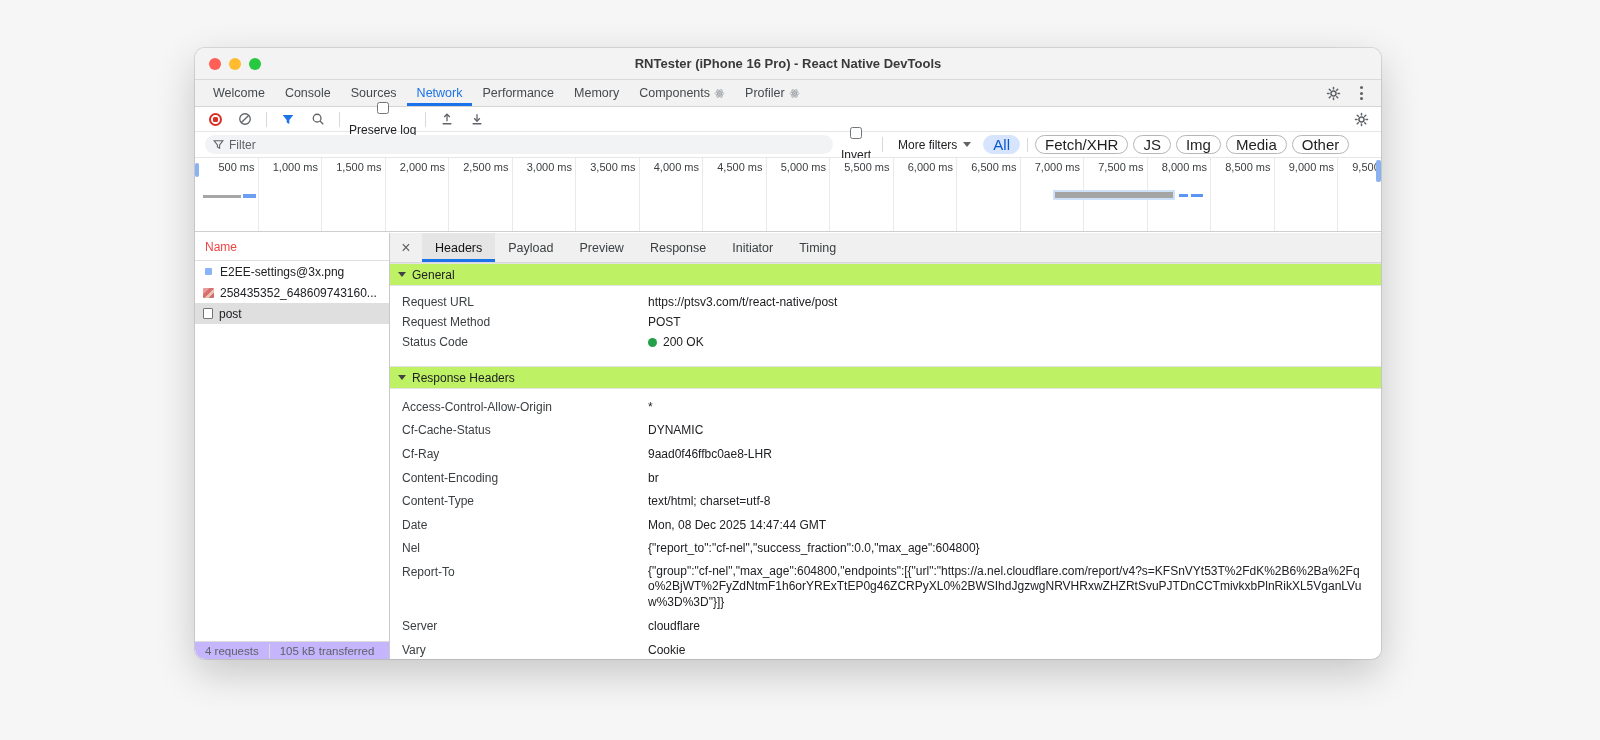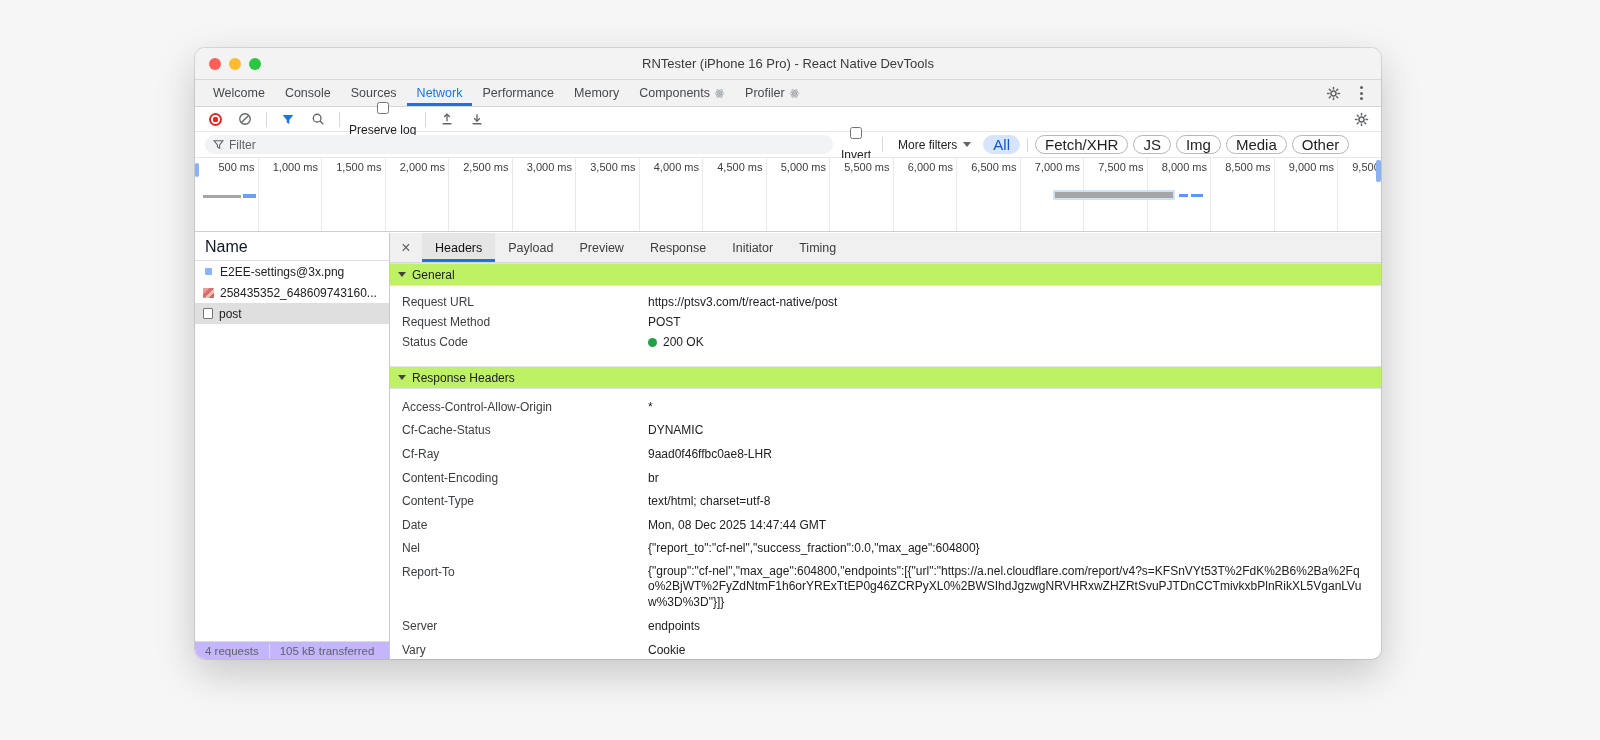--- a/index.html
+++ b/index.html
@@ -7,21 +7,21 @@
   .window {
     position:absolute; left:195px; top:48px; width:1186px; height:611px;
     background:#fff; border-radius:10px; overflow:hidden;
     box-shadow:0 0 0 1px rgba(0,0,0,0.10), 0 14px 40px rgba(0,0,0,0.20);
   }
   
   .titlebar { position:relative; height:32px; background:#f4f3f4; border-bottom:1px solid #d9d9d9; display:flex; align-items:center; }
   .traffic { display:flex; gap:8px; margin-left:14px; }
   .tl { width:12px; height:12px; border-radius:50%; }
   .tl.red { background:#ff5f57; } .tl.yellow { background:#febc2e; } .tl.green { background:#28c840; }
-  .wtitle { position:absolute; left:0; right:0; text-align:center; font-size:13px; font-weight:normal; color:#3a3a3a; pointer-events:none; }
+  .wtitle { position:absolute; left:0; right:0; text-align:center; font-size:13px; font-weight:bold; color:#3a3a3a; pointer-events:none; }
   
   .tabbar { height:27px; background:#f2f2f2; border-bottom:1px solid #d5d5d5; display:flex; align-items:stretch; padding-left:8px; }
   .tab { display:flex; align-items:center; gap:4px; padding:0 10px; font-size:12.5px; color:#454a4f; cursor:default; }
   .tab.active { color:#1a73e8; box-shadow:inset 0 -3px 0 #1a73e8; }
   .tabbar-right { margin-left:auto; display:flex; align-items:center; gap:4px; padding-right:8px; }
   .iconbtn { display:flex; align-items:center; justify-content:center; width:24px; height:22px; }
   .kebab { display:flex; flex-direction:column; gap:2.5px; align-items:center; }
   .kebab i { width:3px; height:3px; border-radius:50%; background:#5f6368; }
   
   .toolbar { height:25px; background:#fff; border-bottom:1px solid #e6e6e6; display:flex; align-items:center; padding:0 8px; gap:6px; }
@@ -51,21 +51,21 @@
   .wf-blue-small { left:48px; top:36px; width:13px; height:4px; background:#6d9ff2; }
   .wf-gray-big { left:858px; top:32px; width:122px; height:10px; background:#a5a5a5; border:2px solid #cfe0fb; border-radius:1px; }
   .wf-dash1 { left:984px; top:36px; width:9px; height:3px; background:#5b95f5; }
   .wf-dash2 { left:996px; top:36px; width:12px; height:3px; background:#5b95f5; }
   .ov-handle { position:absolute; background:#8ab1f2; border-radius:2px; }
   .ov-handle.left { left:0; top:5px; width:4px; height:14px; }
   .ov-handle.right { right:0; top:2px; width:5px; height:22px; }
   
   .content { position:absolute; left:0; right:0; top:185px; bottom:0; display:flex; }
   .leftpanel { position:relative; width:195px; flex:none; border-right:1px solid #c9c9c9; background:#fff; }
-  .lhead { height:28px; border-bottom:1px solid #e0e0e0; display:flex; align-items:center; padding-left:10px; font-size:16px; color:#0f172a; }
+  .lhead { height:28px; border-bottom:1px solid #e0e0e0; display:flex; align-items:center; padding-left:10px; font-size:12px; color:#ef4444; }
   .lrow { height:21px; display:flex; align-items:center; padding-left:8px; gap:6px; font-size:12px; color:#202124; white-space:nowrap; overflow:hidden; }
   .lrow.selected { background:#dfdfdf; }
   .ric { flex:none; }
   .ric.img-blue { width:7px; height:7px; border-radius:1px; background:#8ab4f8; margin:0 2px; }
   .ric.img-thumb { width:11px; height:10px; border-radius:1px; background:
       linear-gradient(135deg,#e99a9a 0 30%,#d96f6f 30% 55%,#e9c2b2 55% 75%,#c9706f 75%); }
   .ric.doc { width:10px; height:11px; border:1.3px solid #757575; border-radius:1px; background:#fff; }
   .lsummary { position:absolute; left:0; right:0; bottom:0; height:18px; border-top:1px solid #ddd; display:flex; align-items:center; gap:10px; padding-left:10px; font-size:11.5px; color:#5f6368; background:#c4b5fd; }
   .sumdiv { width:1px; height:14px; background:#ddd; }
   
@@ -401,21 +401,21 @@
                 <span>{"report_to":"cf-nel","success_fraction":0.0,"max_age":604800}</span>
               </span>
           </div>
           <div class="kvrow rh">
             <span class="k">Report-To</span>
             <span class="v breakall">{"group":"cf-nel","max_age":604800,"endpoints":[{"url":"https://a.nel.cloudflare.com/report/v4?s=KFSnVYt53T%2FdK%2B6%2Ba%2Fqo%2BjWT%2FyZdNtmF1h6orYRExTtEP0g46ZCRPyXL0%2BWSIhdJgzwgNRVHRxwZHZRtSvuPJTDnCCTmivkxbPlnRikXL5VganLVuw%3D%3D"}]}</span>
           </div>
           <div class="kvrow rh">
             <span class="k">Server</span>
             <span class="v">
-                <span>endpoints</span>
+                <span>cloudflare</span>
               </span>
           </div>
           <div class="kvrow rh">
             <span class="k">Vary</span>
             <span class="v">
                 <span>Cookie</span>
               </span>
           </div>
         </div>
       </div>

